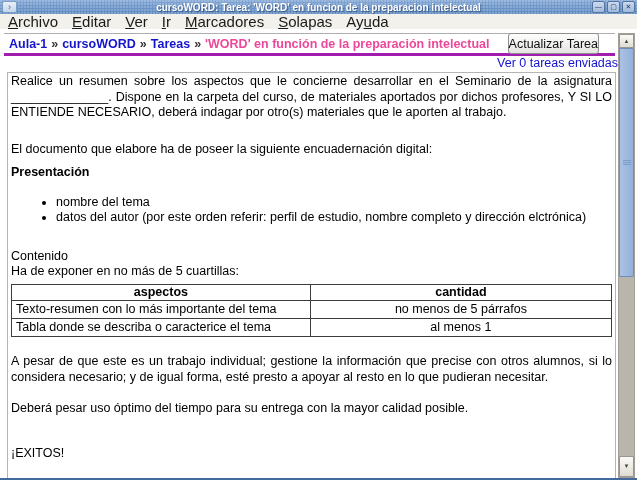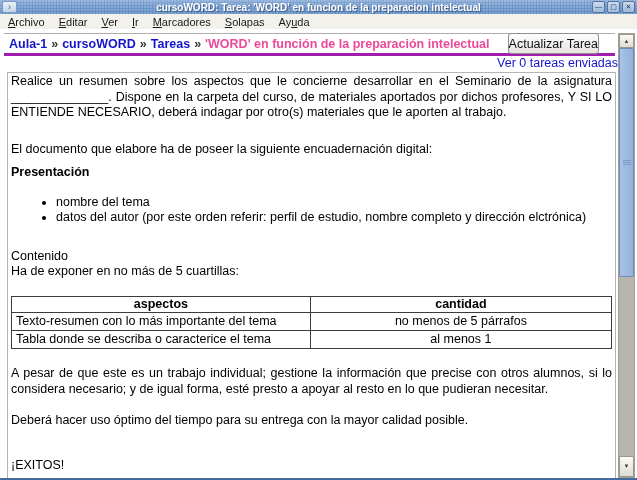--- a/index.html
+++ b/index.html
@@ -47,21 +47,21 @@
     font-size: 7px; line-height: 10px; text-align: center; color: #223f6b;
     cursor: default;
   }
 
   
   .menubar {
     position: absolute; top: 14px; left: 0; right: 0; height: 15px;
     background: #f2f1ec;
     display: flex; align-items: center; gap: 14px;
     padding-left: 8px;
-    font-size: 11px; color: #1a1a1a;
+    font-size: 15px; color: #1a1a1a;
   }
   .menu-item { white-space: nowrap; cursor: default; }
   .menu-item .accel { text-decoration: underline; }
 
   
   .crumb-band {
     position: absolute; top: 33px; left: 4px; width: 611px; height: 23px;
     border-top: 1px solid #aeaeae; border-bottom: 3px solid #a21caf;
     background: #ffffff;
     display: flex; align-items: center;
@@ -96,21 +96,21 @@
     padding: 1px 3px 12px 3px;
     font-size: 12.5px; line-height: 15.5px; color: #000000;
     overflow: hidden;
   }
   .p-justify { text-align: justify; }
   .p-doc   { margin-top: 21px; }
   .p-pres  { margin-top: 8px; font-weight: bold; }
   .mainbox ul { margin-top: 14px; padding-left: 45px; }
   .p-cont  { margin-top: 23px; }
   .task-table {
-    width: 100%; border-collapse: collapse; margin-top: 16px;
+    width: 100%; border-collapse: collapse; margin-top: 4px;
     font-size: 12.5px;
   }
   .task-table th, .task-table td { border: 1px solid #3c3c3c; }
   .task-table th { height: 16px; font-weight: bold; text-align: center; }
   .task-table td { height: 18px; }
   .task-table td.aspect { text-align: left; padding-left: 4px; width: 49.8%; }
   .task-table td.amount { text-align: center; width: 50.2%; }
   .p-indiv { margin-top: 17px; }
   .p-time  { margin-top: 16px; }
   .p-exit  { margin-top: 29px; }
@@ -205,21 +205,21 @@
           <td class="amount">no menos de 5 párrafos</td>
         </tr>
         <tr>
           <td class="aspect">Tabla donde se describa o caracterice el tema</td>
           <td class="amount">al menos 1</td>
         </tr>
       </tbody>
     </table>
 
     <p class="p-justify p-indiv">A pesar de que este es un trabajo individual; gestione la información que precise con otros alumnos, si lo considera necesario; y de igual forma, esté presto a apoyar al resto en lo que pudieran necesitar.</p>
-    <p class="p-time">Deberá hacer uso óptimo del tiempo para su entrega con la mayor calidad posible.</p>
+    <p class="p-time">Deberá pesar uso óptimo del tiempo para su entrega con la mayor calidad posible.</p>
     <p class="p-exit">¡EXITOS!</p>
   </div>
 
   <div class="scrollbar">
     <div class="sb-btn sb-up">▲</div>
     <div class="sb-thumb"></div>
     <div class="sb-btn sb-down">▼</div>
   </div>
 
 </div>

